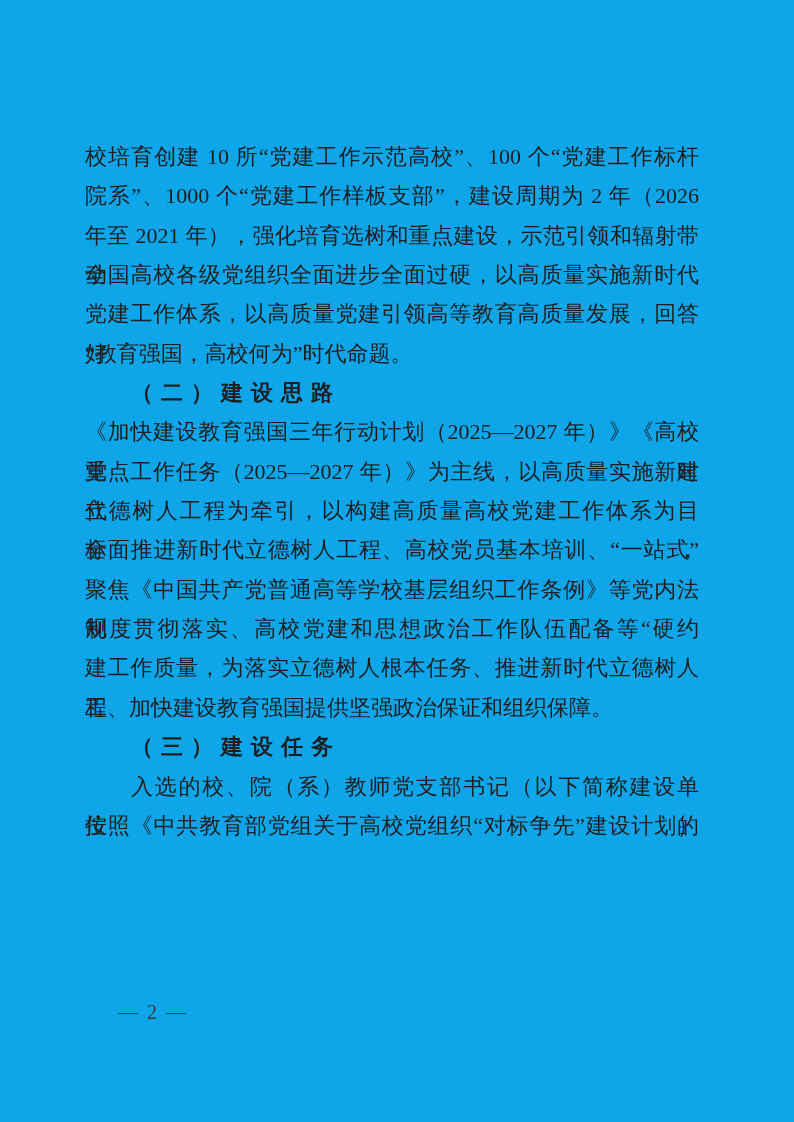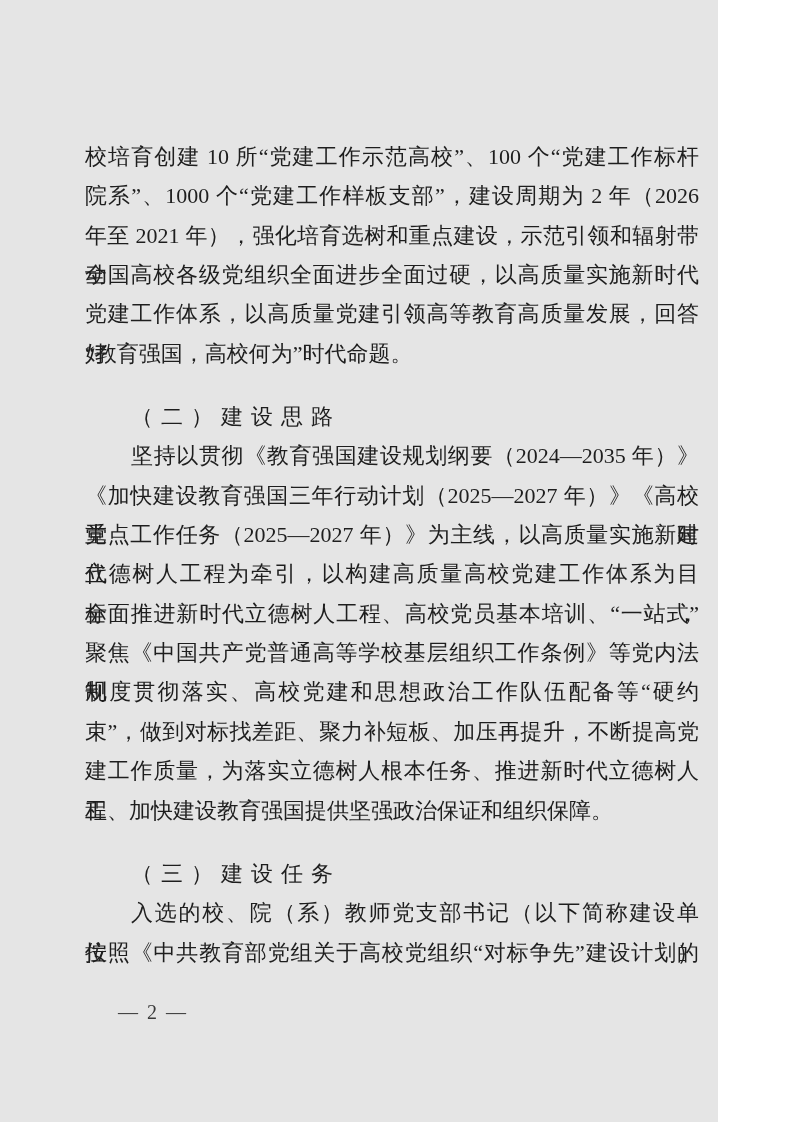--- a/index.html
+++ b/index.html
@@ -2,23 +2,23 @@
 <html><head>
 <meta charset="utf-8">
 <style>
   html, body {
     margin: 0;
     padding: 0;
     background: #ffffff;
   }
   .page {
     position: relative;
-    width: 718px;
+    width: 794px;
     height: 1122px;
-    background: #e5e5e5;
+    background: #0ea5e9;
     font-family: "Liberation Serif", "DejaVu Serif", serif;
     color: #1e1e1e;
     overflow: hidden;
   }
   .doc-body {
     position: absolute;
     left: 85px;
     top: 137px;
     width: 614px;
   }
@@ -30,24 +30,23 @@
     white-space: normal;
     overflow: visible;
   }
   .line.just {
     text-align-last: justify;
   }
   .line.indent {
     text-indent: 46px;
   }
   .line.heading {
-    font-weight: normal;
+    font-weight: bold;
     letter-spacing: 8px;
     text-align-last: left;
-    margin-top: 24px;
   }
   .footer {
     position: absolute;
     left: 118px;
     top: 1000px;
     display: flex;
     align-items: center;
     gap: 9px;
     font-size: 20px;
     line-height: 24px;
@@ -59,28 +58,26 @@
 
 <div class="page">
   <main class="doc-body">
       <div class="line just">校培育创建 10 所“党建工作示范高校”、100 个“党建工作标杆</div>
       <div class="line just">院系”、1000 个“党建工作样板支部”，建设周期为 2 年（2026</div>
       <div class="line just">年至 2021 年），强化培育选树和重点建设，示范引领和辐射带动</div>
       <div class="line just">全国高校各级党组织全面进步全面过硬，以高质量实施新时代</div>
       <div class="line just">党建工作体系，以高质量党建引领高等教育高质量发展，回答好</div>
       <div class="line">“教育强国，高校何为”时代命题。</div>
       <div class="line heading indent">（二）建设思路</div>
-      <div class="line indent just">坚持以贯彻《教育强国建设规划纲要（2024—2035 年）》</div>
       <div class="line just">《加快建设教育强国三年行动计划（2025—2027 年）》《高校党建</div>
       <div class="line just">重点工作任务（2025—2027 年）》为主线，以高质量实施新时代</div>
       <div class="line just">立德树人工程为牵引，以构建高质量高校党建工作体系为目标，</div>
       <div class="line just">全面推进新时代立德树人工程、高校党员基本培训、“一站式”</div>
       <div class="line just">聚焦《中国共产党普通高等学校基层组织工作条例》等党内法规</div>
       <div class="line just">制度贯彻落实、高校党建和思想政治工作队伍配备等“硬约</div>
-      <div class="line just">束”，做到对标找差距、聚力补短板、加压再提升，不断提高党</div>
       <div class="line just">建工作质量，为落实立德树人根本任务、推进新时代立德树人工</div>
       <div class="line">程、加快建设教育强国提供坚强政治保证和组织保障。</div>
       <div class="line heading indent">（三）建设任务</div>
       <div class="line indent just">入选的校、院（系）教师党支部书记（以下简称建设单位）</div>
       <div class="line just">按照《中共教育部党组关于高校党组织“对标争先”建设计划的</div>
     </main>
   <div class="footer">
     <span>—</span>
     <span>2</span>
     <span>—</span>

